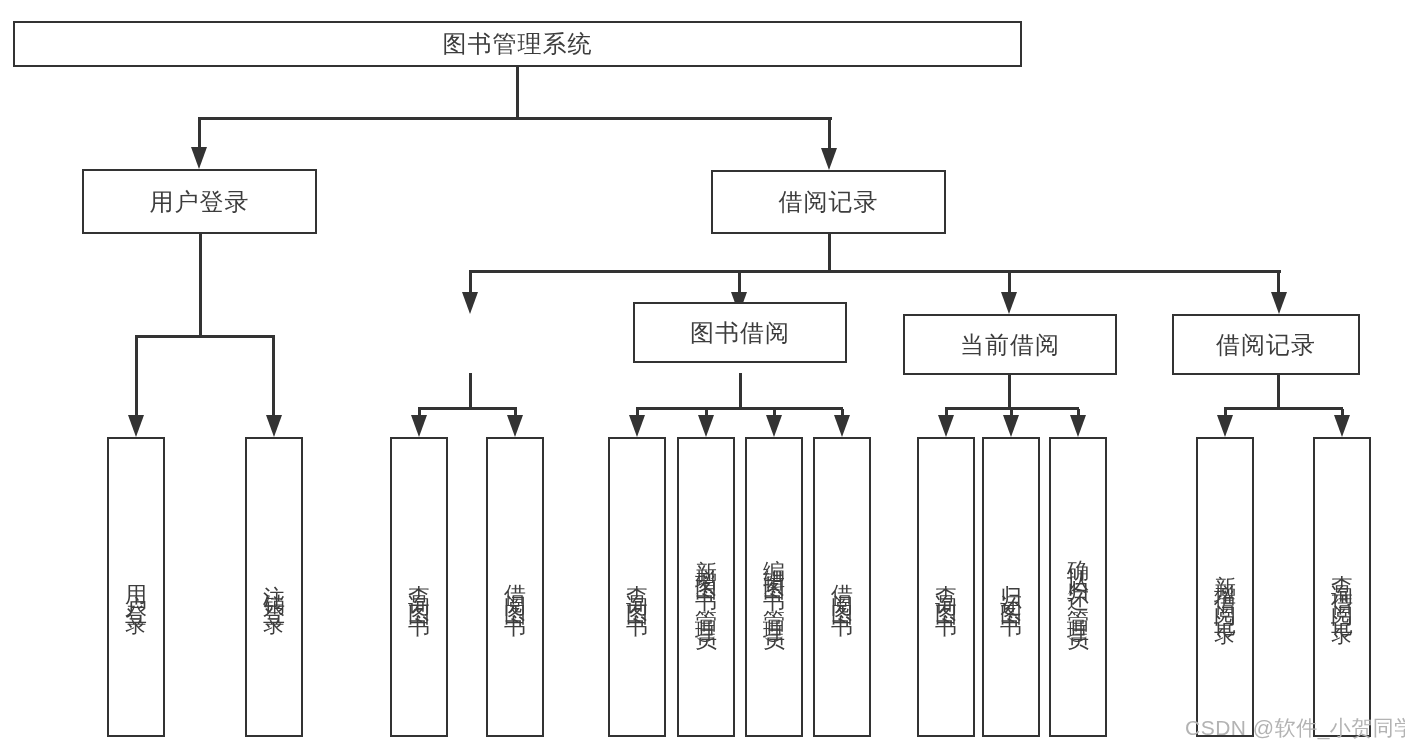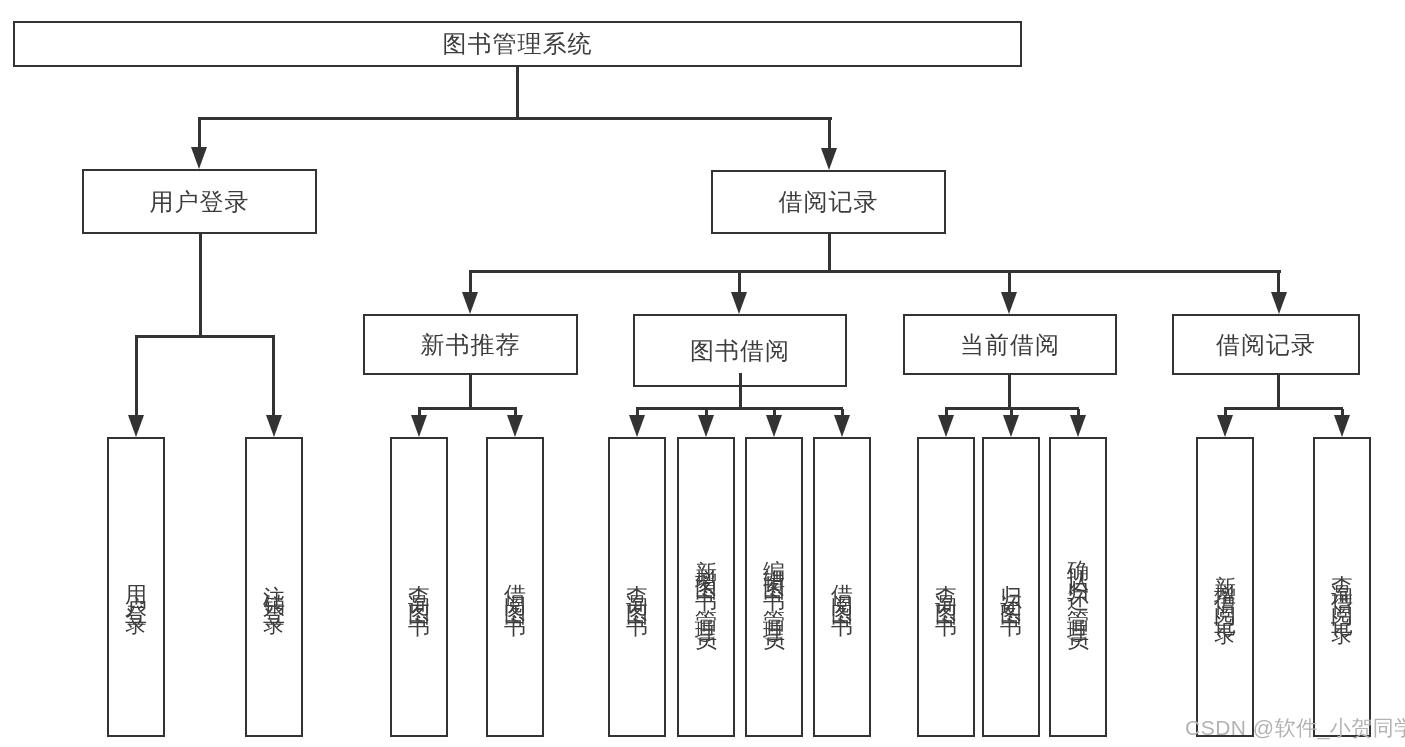--- a/index.html
+++ b/index.html
@@ -63,24 +63,21 @@
   <div class="hl" style="left:469px;top:270px;width:812px"></div>
   <div class="vl" style="left:469px;top:272px;height:22px"></div>
   <div class="arr" style="left:462px;top:292px"></div>
   <div class="vl" style="left:738px;top:272px;height:22px"></div>
   <div class="arr" style="left:731px;top:292px"></div>
   <div class="vl" style="left:1008px;top:272px;height:22px"></div>
   <div class="arr" style="left:1001px;top:292px"></div>
   <div class="vl" style="left:1277px;top:272px;height:22px"></div>
   <div class="arr" style="left:1271px;top:292px"></div>
 
-  <div class="box hbox" style="left:363px;top:314px;width:215px;height:61px">
-    <span>新书推荐</span>
-  </div>
-  <div class="box hbox" style="left:633px;top:314px;width:214px;height:73px">
+  <div class="box hbox" style="left:633px;top:302px;width:214px;height:61px">
     <span>图书借阅</span>
   </div>
   <div class="box hbox" style="left:903px;top:314px;width:214px;height:61px">
     <span>当前借阅</span>
   </div>
   <div class="box hbox" style="left:1172px;top:314px;width:188px;height:61px">
     <span>借阅记录</span>
   </div>
 
   <div class="vl" style="left:469px;top:373px;height:36px"></div>

